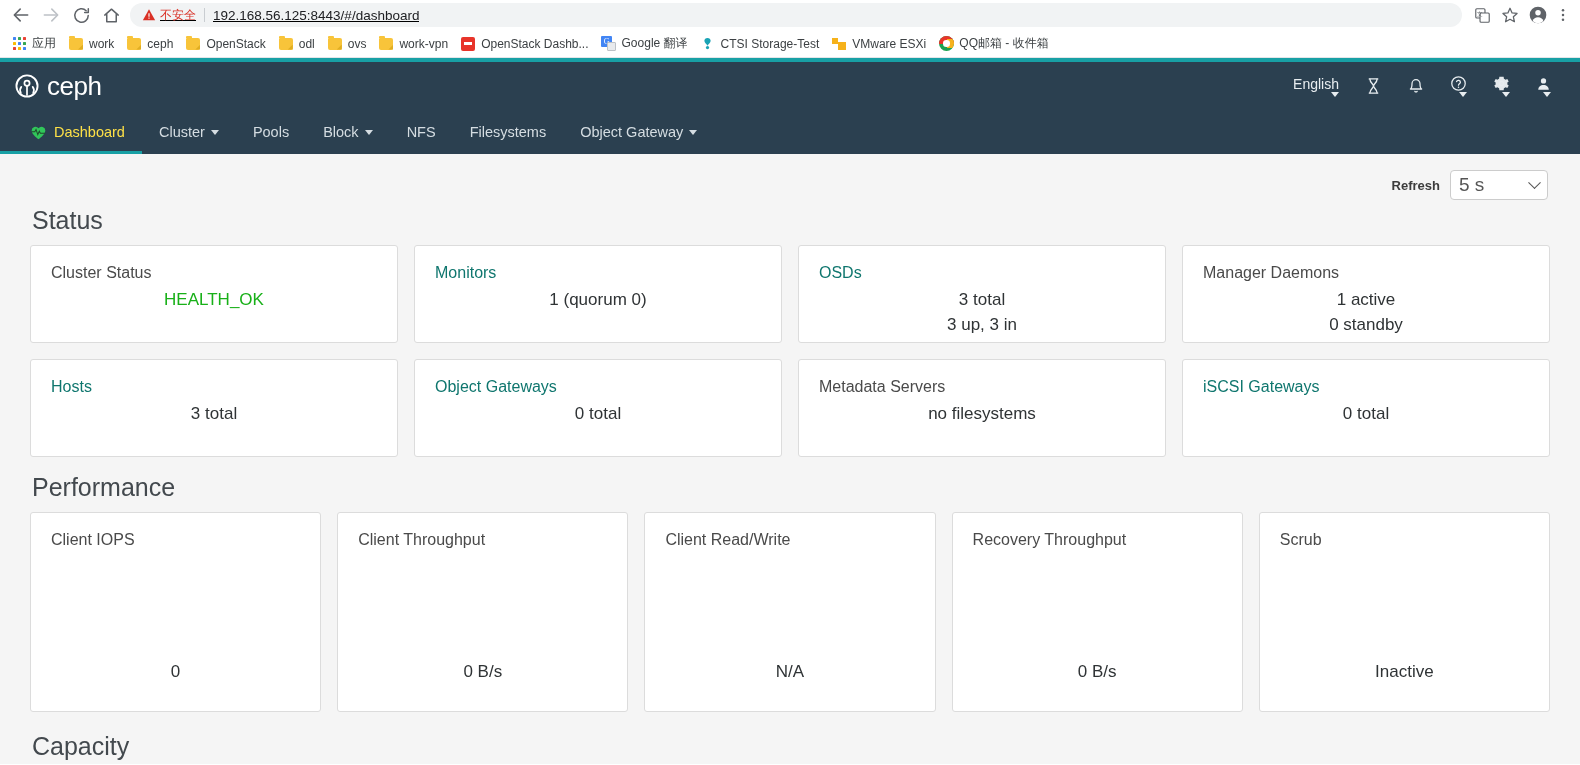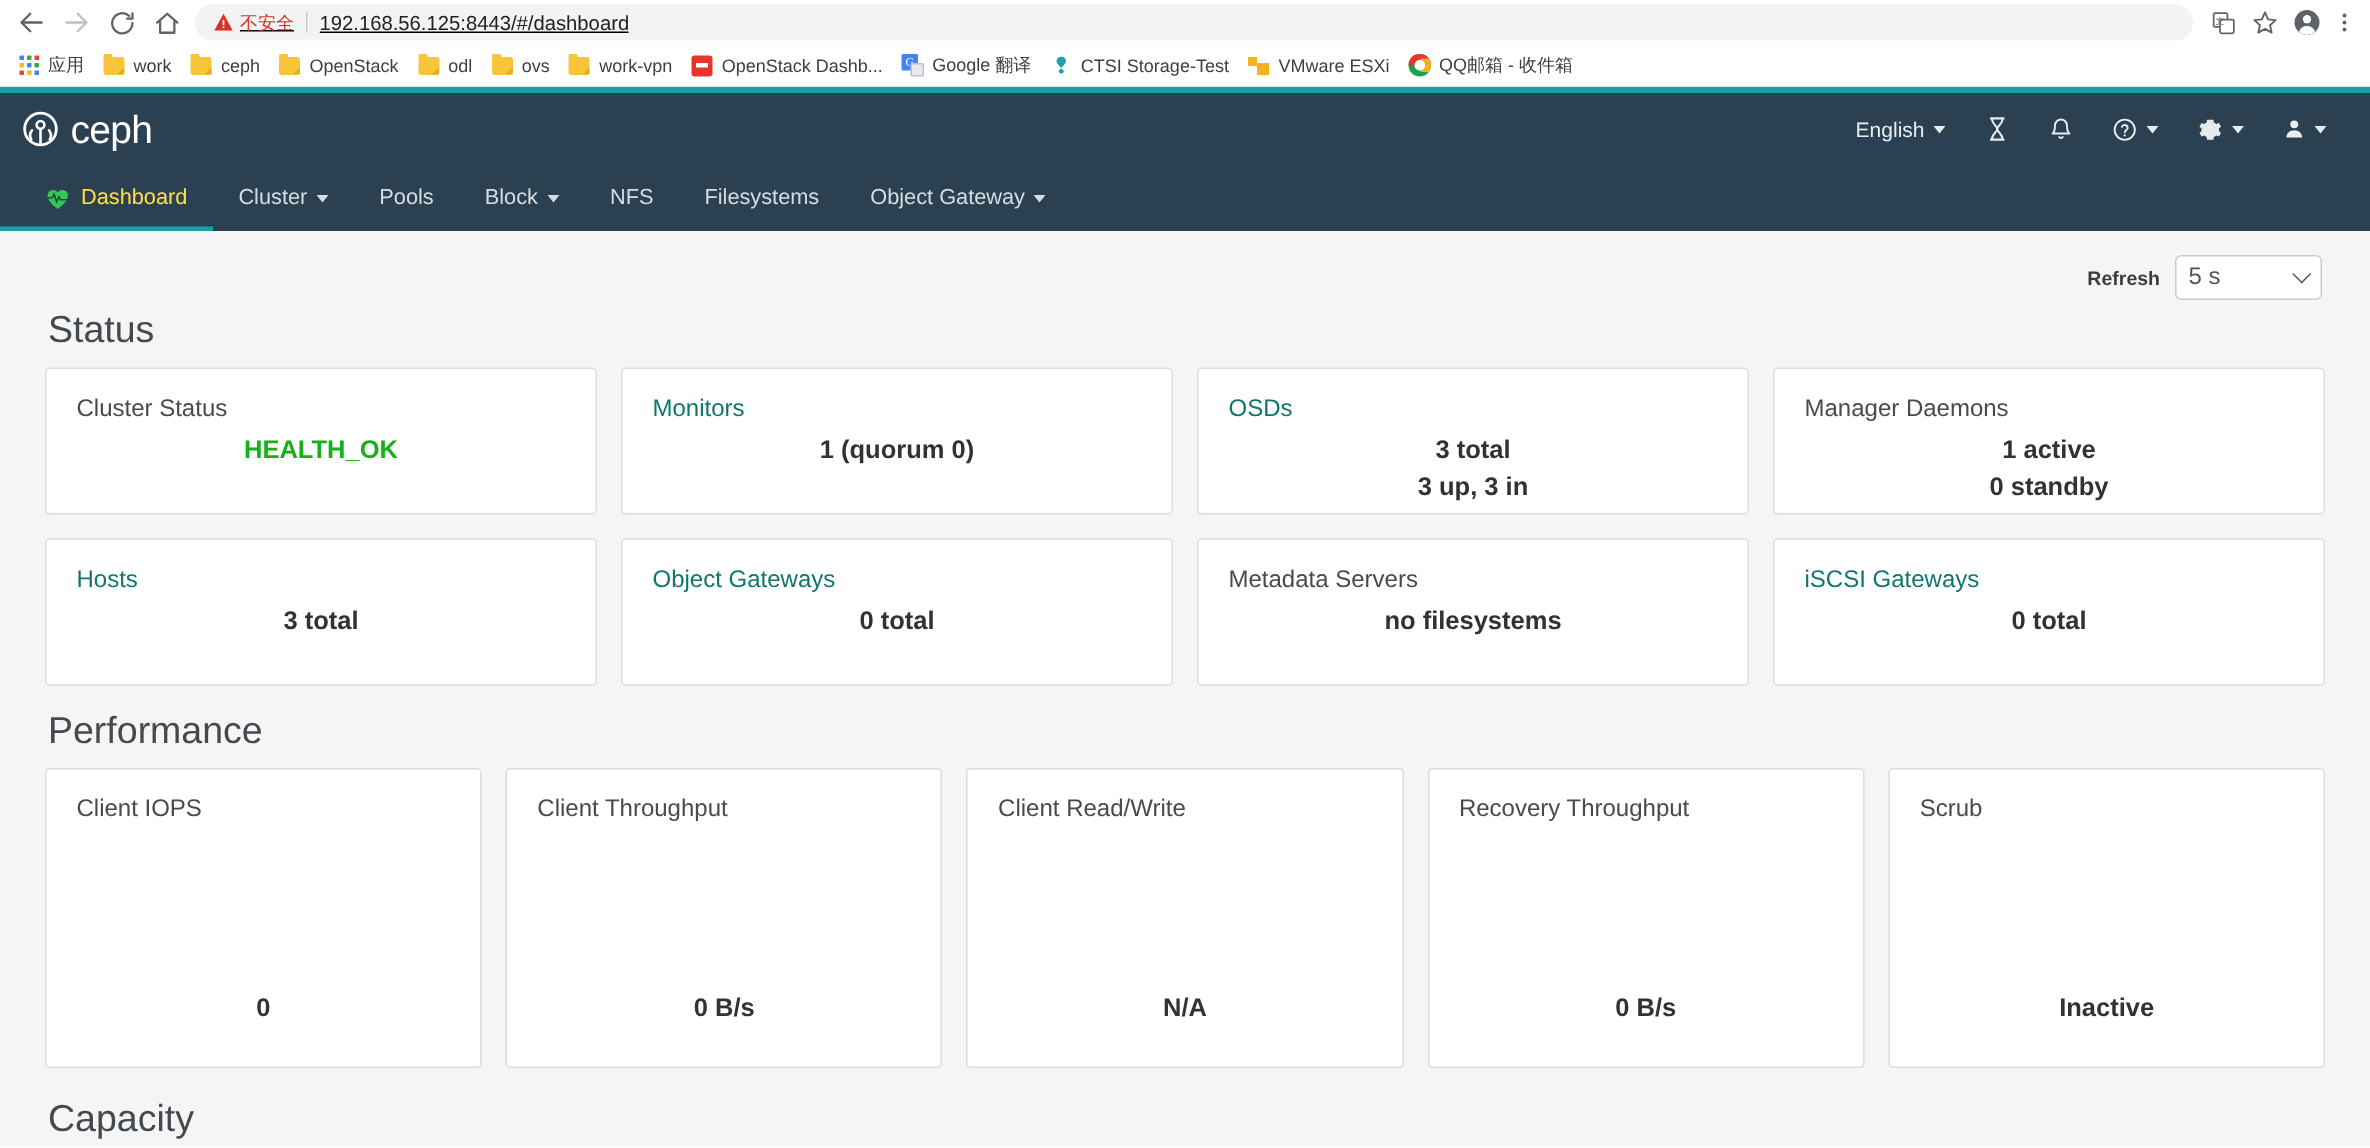--- a/index.html
+++ b/index.html
@@ -177,25 +177,26 @@
     margin-left: 7px;
     font-weight: 400;
   }
   #header-tools {
     margin-left: auto;
     display: flex;
     align-items: center;
     gap: 0px;
   }
   .htool {
-    display: flex; align-items: center;
+    display: flex; align-items: flex-end;
     color: #e8edf0;
     padding: 6px 13px;
     font-size: 14px;
     white-space: nowrap;
+    flex-direction: column;
   }
   .caret {
     display:inline-block;
     width:0;height:0;
     border-left:4px solid transparent;
     border-right:4px solid transparent;
     border-top:5px solid currentColor;
     margin-left:6px;
     vertical-align: middle;
   }
@@ -243,21 +244,21 @@
   }
   #refresh-select {
     width: 98px;
     height: 30px;
     border: 1px solid #cccccc;
     border-radius: 4px;
     background: #ffffff;
     display:flex;
     align-items:center;
     padding: 0 8px;
-    font-size: 16px;
+    font-size: 19px;
     color: #555555;
     position: relative;
   }
   #refresh-select .chev {
     margin-left:auto;
     width:9px;height:9px;
     border-right:1.6px solid #555;
     border-bottom:1.6px solid #555;
     transform: rotate(45deg) translate(-2px,-2px);
   }
@@ -285,21 +286,21 @@
   .card-title {
     font-size: 16px;
     color: #4a4a4a;
     font-weight: 400;
     line-height: 1.2;
   }
   .card-title.link { color: #0f766e; }
   .card-body {
     text-align: center;
     font-size: 17px;
-    font-weight: bold;
+    font-weight: normal;
     color: #2f3335;
     margin-top: 6px;
     line-height: 1.45;
   }
   .card-body .ok { color: #18b018; }
   .card.perf .card-body {
     margin-top: auto;
     margin-bottom: 4px;
   }
 </style>

